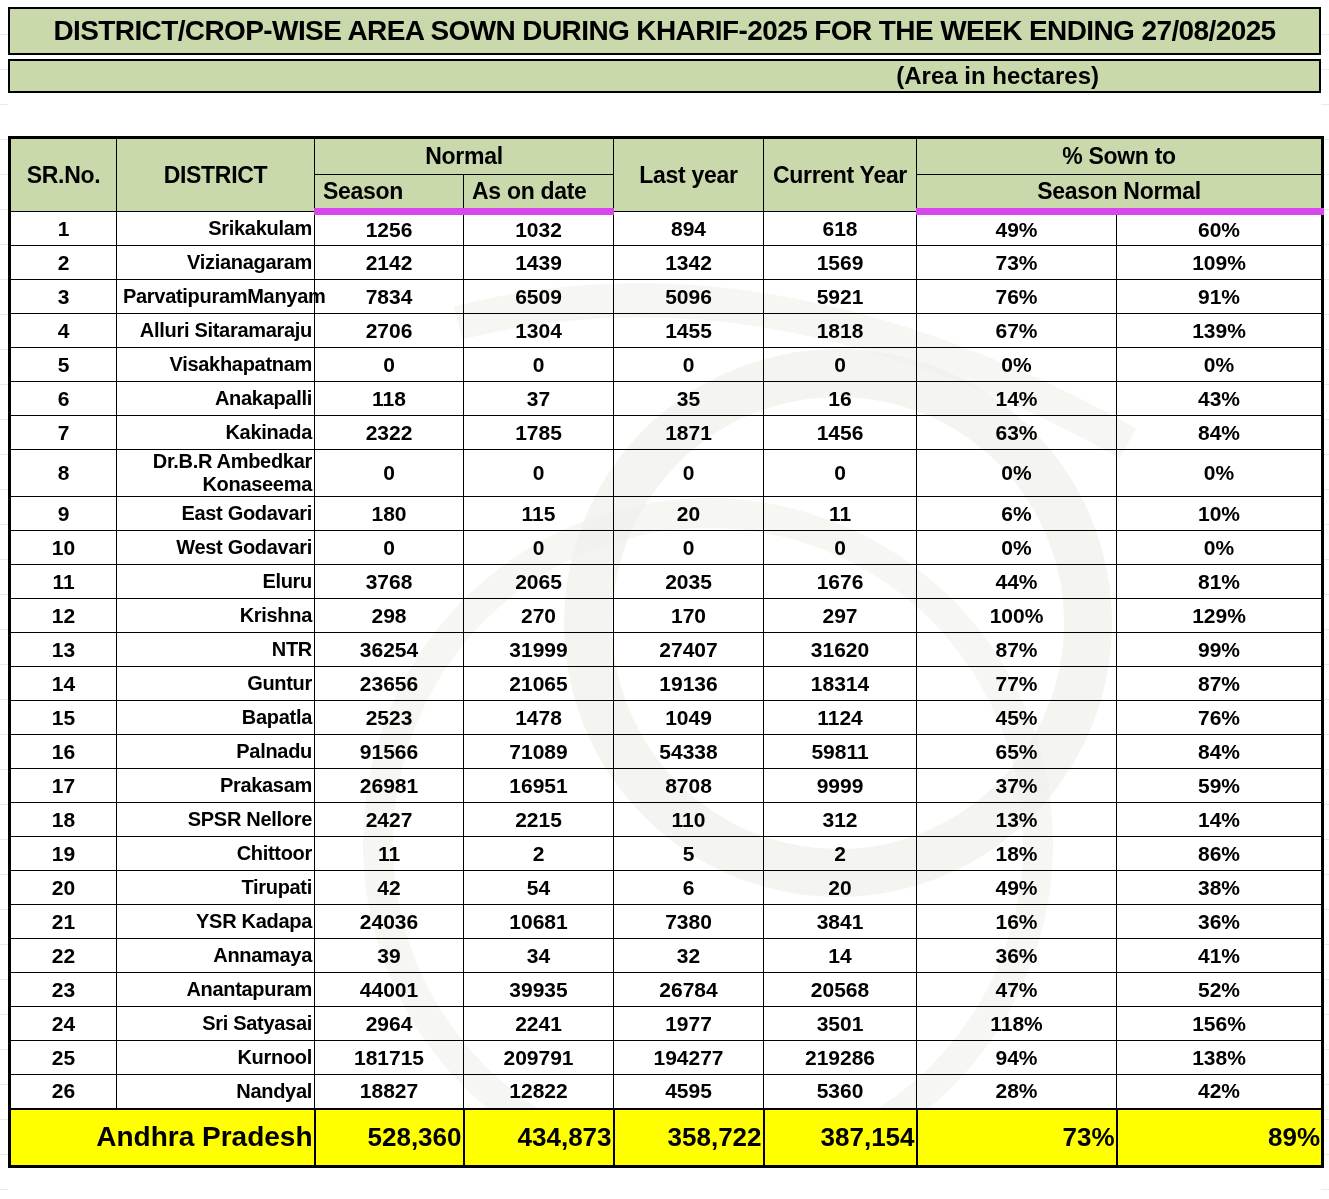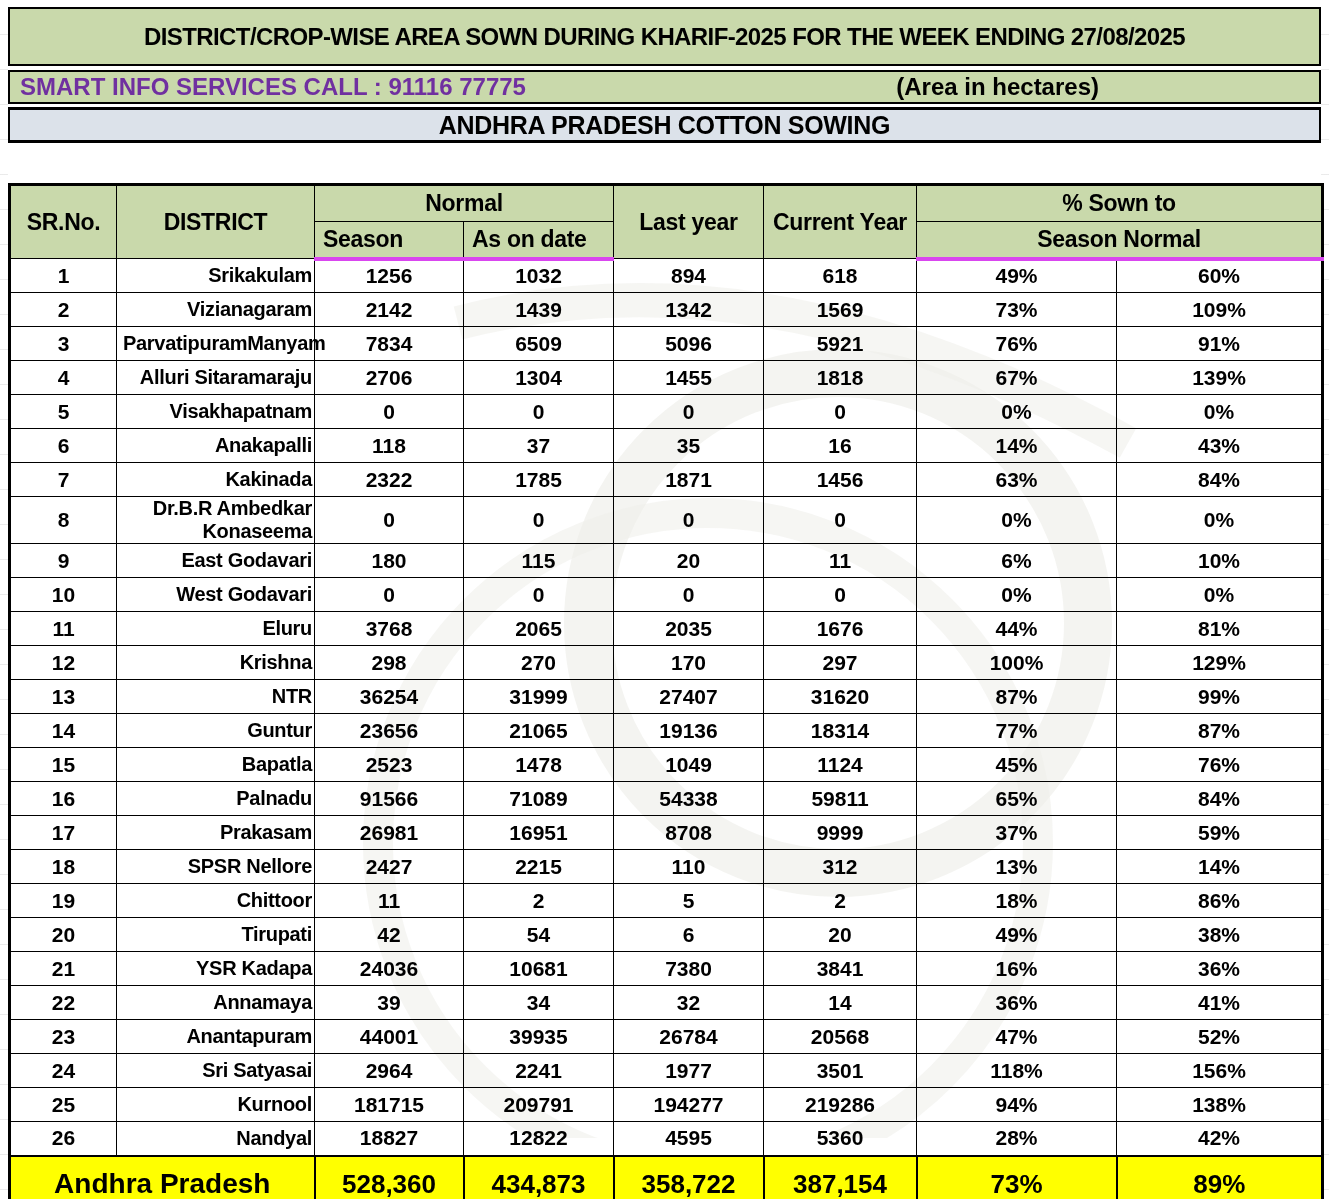--- a/index.html
+++ b/index.html
@@ -21,23 +21,23 @@
     opacity:.6;z-index:0;
   }
   body::after{
     content:"";position:absolute;right:0;top:0;width:8px;height:100%;
     background:repeating-linear-gradient(to bottom,#ffffff 0 34px,#dddddd 34px 35px);
     opacity:.6;z-index:0;
   }
   .page{position:absolute;left:8px;top:7px;width:1313px;z-index:1;}
   .band{box-sizing:border-box;border:2px solid #000;}
   .title-band{
-    height:59px;background:var(--green);
+    height:48px;background:var(--green);
     display:flex;align-items:center;justify-content:center;
-    font-size:24px;letter-spacing:-0.6px;white-space:nowrap;
+    font-size:28px;letter-spacing:-0.6px;white-space:nowrap;
   }
   .gap{height:4px;}
   .subtitle-band{
     height:34px;background:var(--green);
     display:flex;align-items:center;font-size:24px;
     padding:0 10px;box-sizing:border-box;
   }
   .subtitle-band .info{color:var(--purple);flex:0 0 auto;}
   .subtitle-band .spacer{flex:1 1 auto;}
   .subtitle-band .area-note{flex:0 0 auto;margin-right:210px;color:#000;}
@@ -57,58 +57,56 @@
   col.c-season{width:149px;}
   col.c-asondate{width:150px;}
   col.c-lastyear{width:150px;}
   col.c-curyear{width:153px;}
   col.c-pct1{width:200px;}
   col.c-pct2{width:206px;}
   thead th{
     background:var(--green);font-size:23px;letter-spacing:-0.3px;
     height:37px;padding:0;text-align:center;vertical-align:middle;
   }
-  thead tr.hrow2 th{border-bottom:4px solid #d946ef;}
+  thead tr.hrow2 th{border-bottom:7px solid #d946ef;}
   thead th.al-left{text-align:left;padding-left:8px;}
   tbody td{
     background:transparent;height:34px;text-align:center;
     font-size:21px;padding:0 2px;vertical-align:middle;
   }
   tbody td.dist{
     text-align:right;padding-left:6px;font-size:20px;letter-spacing:-0.3px;
     line-height:1.15;
   }
   tfoot td{
     background:var(--yellow);border:2px solid #000;height:58px;
-    text-align:center;font-size:26px;vertical-align:middle;
+    text-align:right;font-size:26px;vertical-align:middle;
   }
   tfoot td.total-label{font-size:28px;}
   .watermark{
     position:absolute;left:0;top:196px;width:1313px;height:935px;
     z-index:1;pointer-events:none;
   }
 </style>
 </head>
 <body>
 
 <div class="page">
 
   <div class="band title-band">DISTRICT/CROP-WISE AREA SOWN DURING KHARIF-2025 FOR THE WEEK ENDING 27/08/2025</div>
 
   <div class="gap"></div>
 
   <div class="band subtitle-band">
-    <span class="info">SMART INFO SERVICES CALL : 91116 77775</span>
     <span class="spacer"></span>
     <span class="area-note">(Area in hectares)</span>
   </div>
 
   <div class="gap" style="height:3px;"></div>
 
-  <div class="band section-band">ANDHRA PRADESH COTTON SOWING</div>
 
   <svg class="watermark" viewBox="0 0 1313 935">
     <g fill="none" stroke="#ececе6" stroke-opacity="0.55">
       <circle cx="830" cy="420" r="250" stroke="#ebebe5" stroke-width="48"></circle>
       <circle cx="700" cy="640" r="330" stroke="#efefe9" stroke-width="30"></circle>
       <path d="M 320 900 Q 560 640 980 760" stroke="#ededе7" stroke-width="40"></path>
       <path d="M 450 120 Q 760 40 1120 240" stroke="#efefe9" stroke-width="34"></path>
     </g>
   </svg>
 

